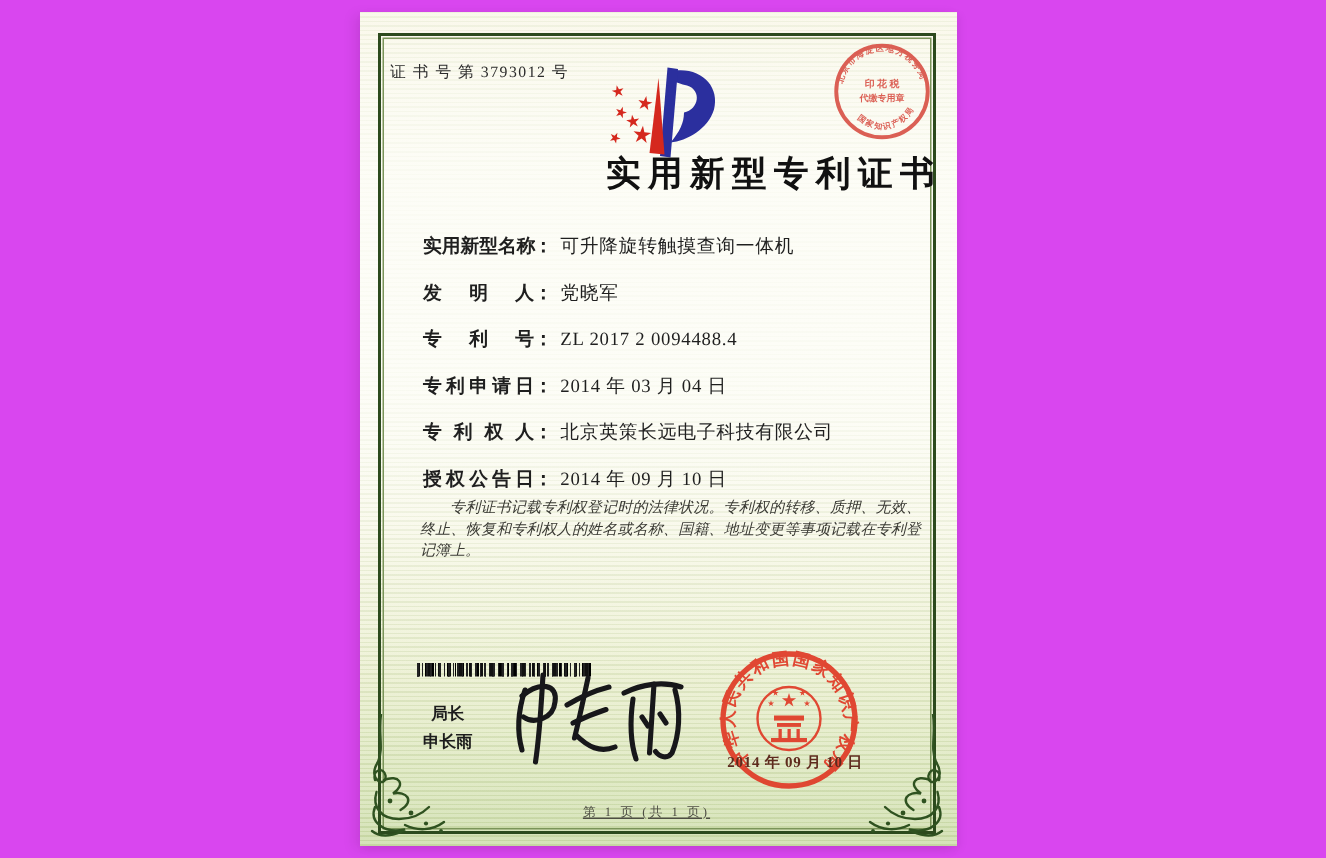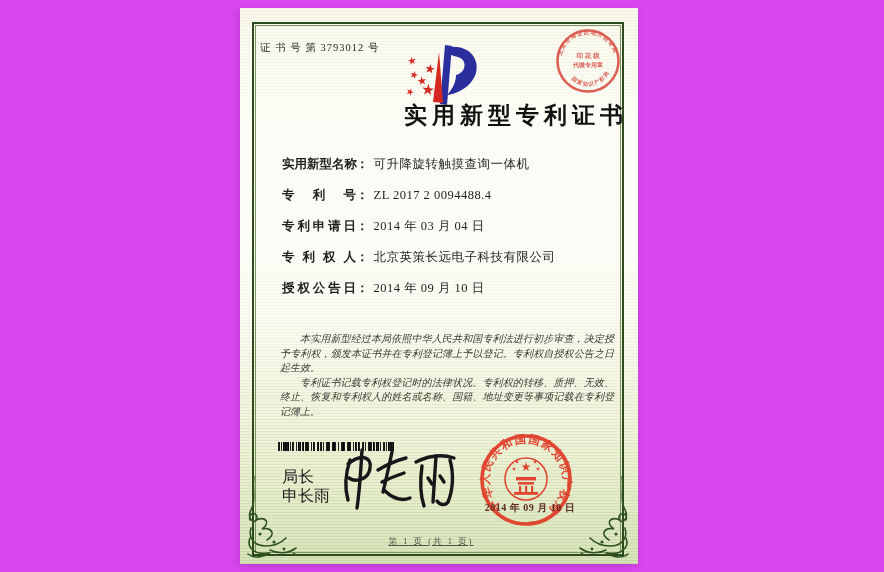--- a/index.html
+++ b/index.html
@@ -45,21 +45,21 @@
 
   .barcode{
     position:absolute;left:38px;top:434px;width:116px;height:9px;
     background:
       repeating-linear-gradient(90deg,#222 0 1px,rgba(0,0,0,0) 1px 3px),
       repeating-linear-gradient(90deg,#111 0 2px,rgba(0,0,0,0) 2px 7px),
       repeating-linear-gradient(90deg,#000 0 1px,rgba(0,0,0,0) 1px 5px);
   }
 
   .chief{position:absolute;left:42px;top:459px;font-family:"Liberation Sans","DejaVu Sans",sans-serif;
-         font-size:16px;font-weight:400;color:#1c1c1c;line-height:19px;}
+         font-size:11px;font-weight:700;color:#1c1c1c;line-height:19px;text-align:center;}
 
   .signature{position:absolute;left:96px;top:438px;}
 
   .office-seal{position:absolute;left:238px;top:424px;}
   .seal-date{position:absolute;left:242px;top:493px;width:96px;text-align:center;
              font-size:10px;font-weight:700;color:#5e2b1e;letter-spacing:0.5px;white-space:nowrap;}
 
   .tax-seal{position:absolute;left:315px;top:20px;}
 
   .footer{position:absolute;left:98px;top:528px;width:186px;text-align:center;
@@ -98,35 +98,37 @@
         </g>
       </svg>
 
       <div class="title">实用新型专利证书</div>
 
       <div class="fields">
         <div class="frow">
           <span class="flabel">实用新型名称</span><span class="fcolon">：</span><span class="fvalue">可升降旋转触摸查询一体机</span>
         </div>
         <div class="frow">
+          <span class="flabel">发明人</span><span class="fcolon">：</span><span class="fvalue">党晓军</span>
+        </div>
+        <div class="frow">
           <span class="flabel">专利号</span><span class="fcolon">：</span><span class="fvalue">ZL 2017 2 0094488.4</span>
         </div>
         <div class="frow">
           <span class="flabel">专利申请日</span><span class="fcolon">：</span><span class="fvalue">2014 年 03 月 04 日</span>
         </div>
         <div class="frow">
           <span class="flabel">专利权人</span><span class="fcolon">：</span><span class="fvalue">北京英策长远电子科技有限公司</span>
         </div>
         <div class="frow">
           <span class="flabel">授权公告日</span><span class="fcolon">：</span><span class="fvalue">2014 年 09 月 10 日</span>
         </div>
       </div>
 
       <div class="bodytext">
-        <p>本实用新型经过本局依照中华人民共和国专利法进行初步审查，决定授予专利权，颁发本证书并在专利登记簿上予以登记。专利权自授权公告之日起生效。</p>
         <p>专利证书记载专利权登记时的法律状况。专利权的转移、质押、无效、终止、恢复和专利权人的姓名或名称、国籍、地址变更等事项记载在专利登记簿上。</p>
       </div>
 
       <div class="barcode"></div>
 
       <div class="chief">
         <div>局长</div>
         <div>申长雨</div>
       </div>
 

